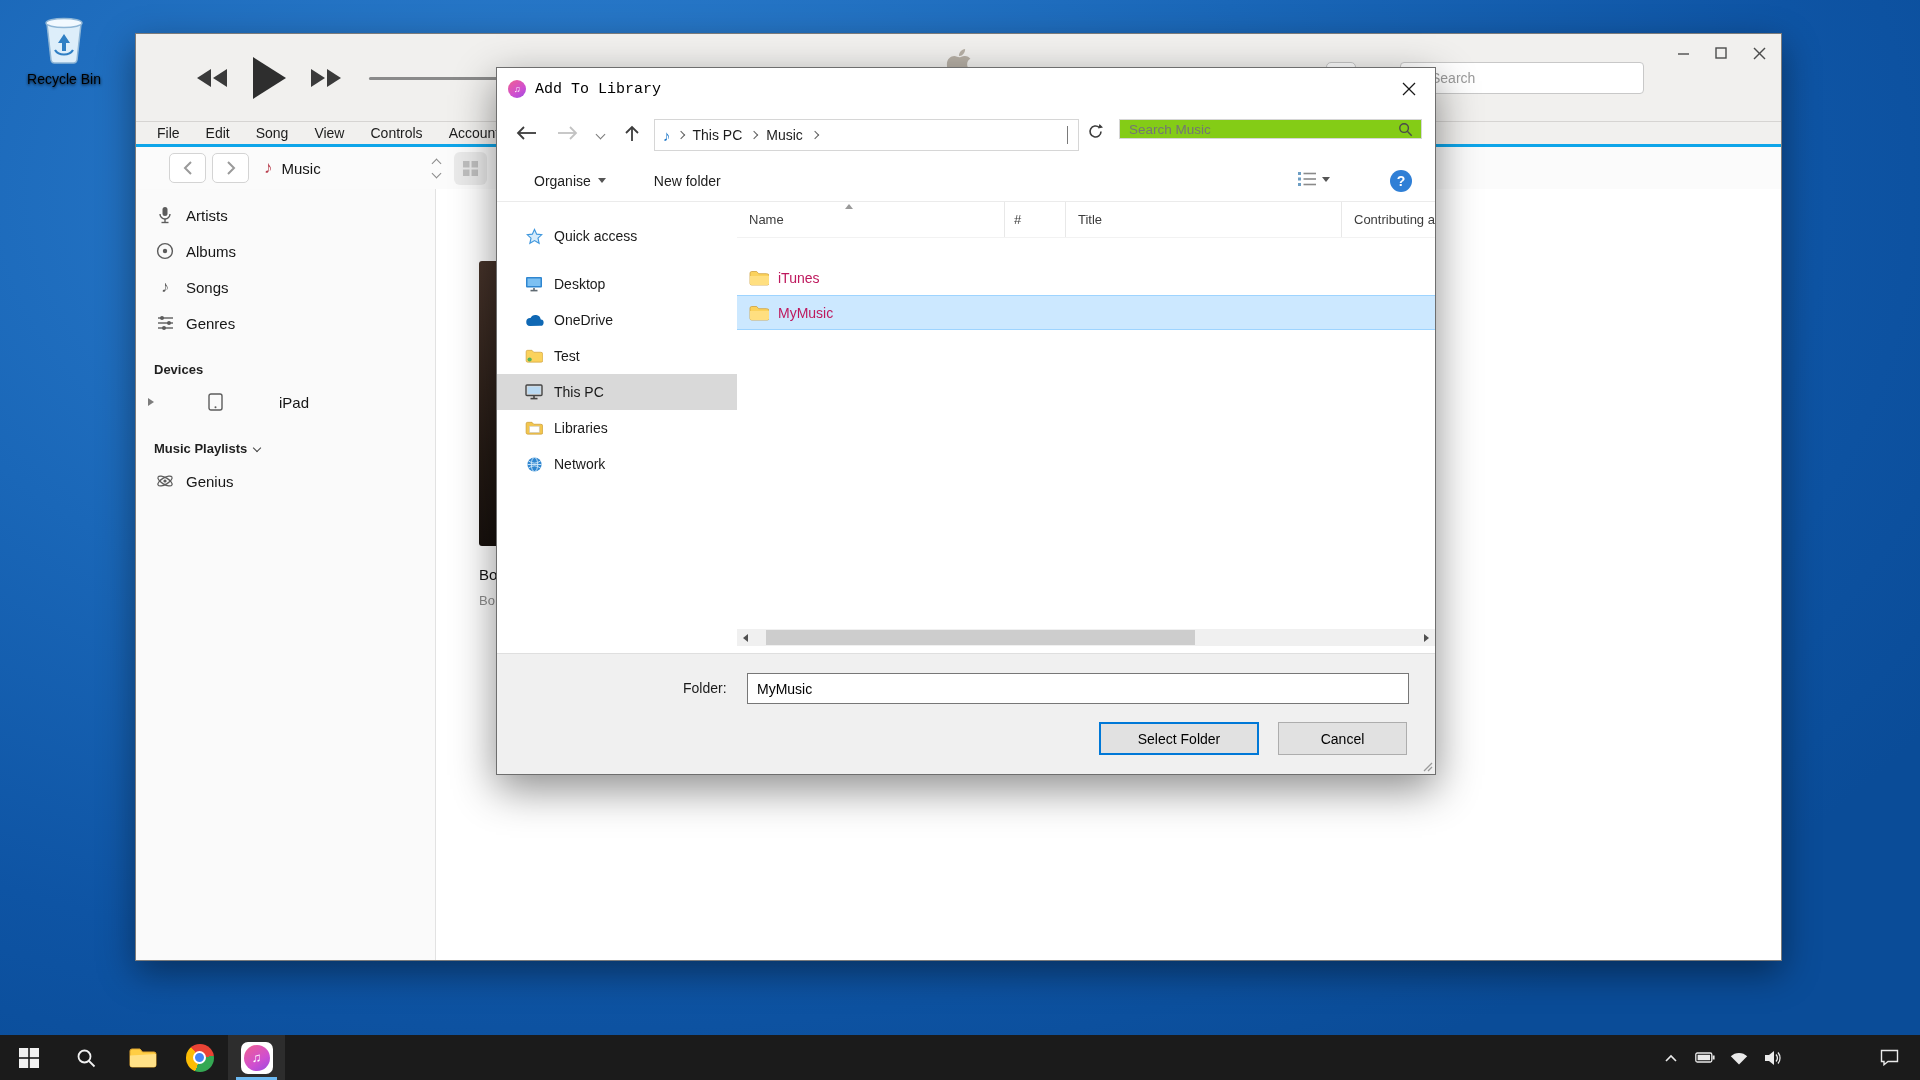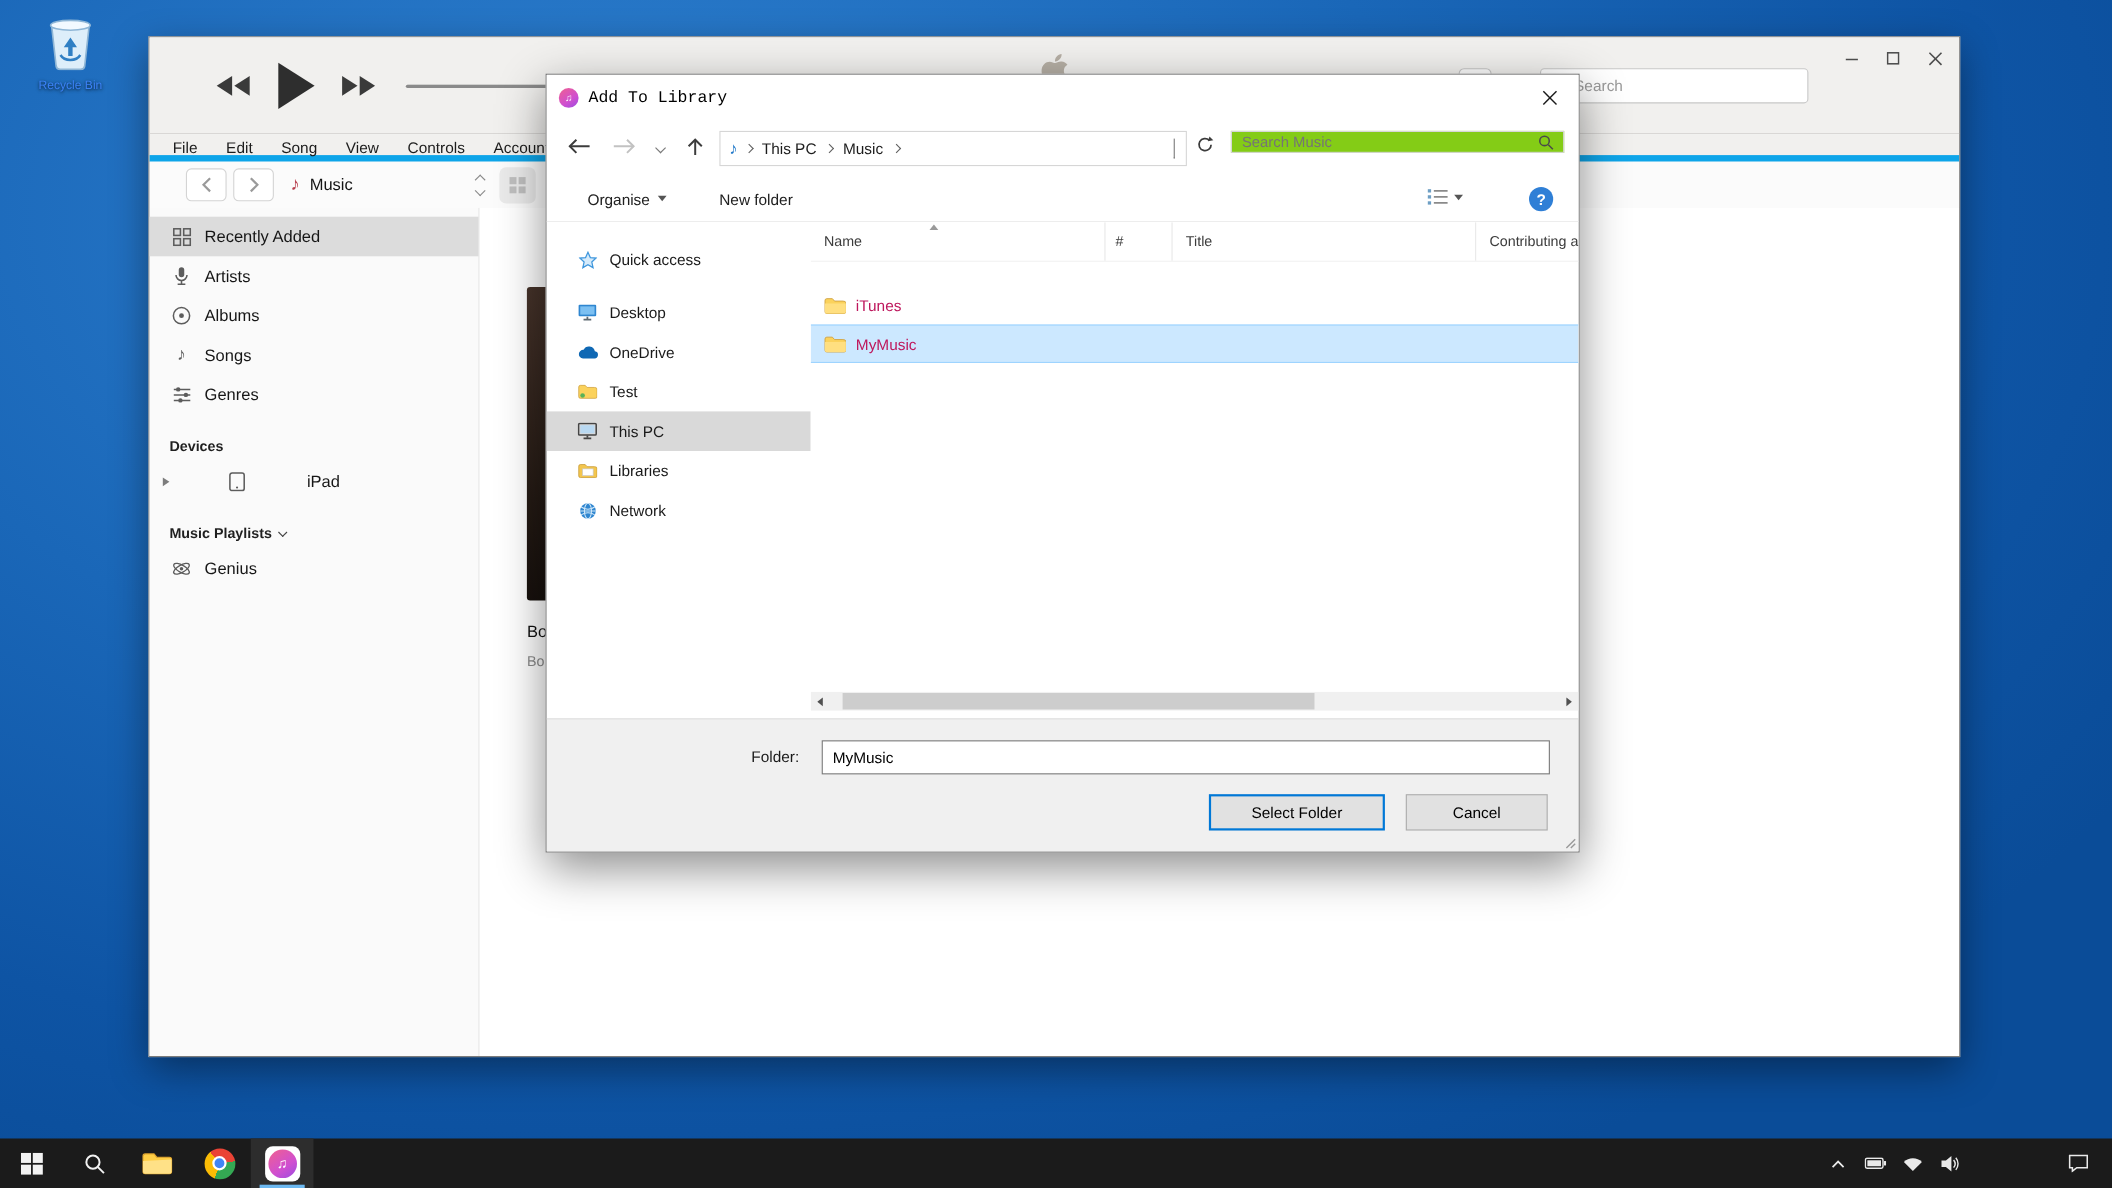--- a/index.html
+++ b/index.html
@@ -7,42 +7,42 @@
   body{
     position:relative;overflow:hidden;
     font-family:"Liberation Sans","DejaVu Sans",sans-serif;
     background:radial-gradient(1600px 1000px at 30% 18%, #2e80d0 0%, #1a67b8 45%, #0e54a4 78%, #0a4c98 100%);
   }
   svg{display:block;}
   input{font-family:inherit;outline:none;border:none;background:transparent;}
 
   
   .recycle-bin{position:absolute;left:22px;top:12px;width:84px;text-align:center;cursor:default;}
-  .rb-label{color:#3b82f6;font-size:11px;margin-top:3px;text-shadow:0 1px 3px rgba(0,0,0,.85);}
+  .rb-label{color:#000000;font-size:14px;margin-top:3px;text-shadow:0 1px 3px rgba(0,0,0,.85);}
 
   
   #itunes{position:absolute;left:135px;top:33px;width:1647px;height:928px;background:#fff;
           border:1px solid #7b7b7b;box-shadow:0 12px 34px rgba(0,0,0,.42);}
   .it-toolbar{position:absolute;left:0;top:0;right:0;height:88px;background:#f1f0ee;border-bottom:1px solid #d6d4d2;}
   .pb-btn{position:absolute;cursor:pointer;}
   .vol-track{position:absolute;left:233px;top:43px;width:269px;height:3px;background:#c9c9c9;border-radius:2px;}
   .vol-fill{position:absolute;left:0;top:0;height:3px;width:153px;background:#8a8a8a;border-radius:2px;}
   .vol-knob{position:absolute;left:380px;top:37px;width:14px;height:14px;border-radius:50%;
             background:#e9e9e9;border:1px solid #9a9a9a;box-shadow:0 1px 2px rgba(0,0,0,.25);cursor:pointer;}
   .apple{position:absolute;left:810px;top:13px;}
   .queue-btn{position:absolute;left:1190px;top:28px;width:30px;height:30px;border:1px solid #c6c6c6;border-radius:5px;
              background:#fdfdfd;display:flex;align-items:center;justify-content:center;cursor:pointer;}
   .it-search{position:absolute;left:1264px;top:28px;width:244px;height:32px;background:#fff;border:1px solid #c8c8c8;
              border-radius:4px;display:flex;align-items:center;padding-left:8px;}
   .it-search input{font-size:14px;color:#333;width:190px;margin-left:7px;}
   .it-search input::placeholder{color:#9a9a9a;}
   .winctl{position:absolute;top:6px;width:30px;height:26px;display:flex;align-items:center;justify-content:center;cursor:pointer;}
 
-  .it-menubar{position:absolute;left:0;top:88px;right:0;height:25px;background:#f1f0ee;border-bottom:6px solid #0ea5e9;
-              display:flex;padding-left:8px;}
+  .it-menubar{position:absolute;left:0;top:88px;right:0;height:25px;background:#f1f0ee;border-bottom:3px solid #0ea5e9;
+              display:flex;padding-left:8px;align-items:center;}
   .menu-item{font-size:14px;color:#1c1c1c;line-height:25px;padding:0 13px;cursor:pointer;}
 
   .it-navrow{position:absolute;left:0;top:113px;right:0;height:42px;background:#fbfbfb;}
   .hist-btn{position:absolute;top:6px;width:37px;height:30px;border:1px solid #d4d4d4;border-radius:5px;background:#fff;
             display:flex;align-items:center;justify-content:center;cursor:pointer;}
   .media-sel{position:absolute;left:128px;top:6px;height:30px;width:176px;display:flex;align-items:center;cursor:pointer;}
   .media-note{color:#b8404f;font-size:17px;}
   .media-label{font-size:15px;color:#141414;margin-left:9px;}
   .media-chevrons{margin-left:auto;display:flex;flex-direction:column;gap:3px;align-items:center;}
   .chev{width:7px;height:7px;border-right:1.6px solid #8a8a8a;border-bottom:1.6px solid #8a8a8a;}
@@ -266,33 +266,20 @@
             <rect x="8.5" y="0" width="6.5" height="6.5"></rect>
             <rect x="0" y="8.5" width="6.5" height="6.5"></rect>
             <rect x="8.5" y="8.5" width="6.5" height="6.5"></rect>
           </g>
         </svg>
     </div>
   </div>
 
   <div class="it-sidebar">
 
-    <div class="side-item selected">
-      <span class="si-icon">
-        <svg width="17" height="17" viewBox="0 0 17 17">
-            <g fill="none" stroke="#5c5c5c" stroke-width="1.4">
-              <rect x="1" y="1" width="6" height="6"></rect>
-              <rect x="10" y="1" width="6" height="6"></rect>
-              <rect x="1" y="10" width="6" height="6"></rect>
-              <rect x="10" y="10" width="6" height="6"></rect>
-            </g>
-          </svg>
-      </span>
-      <span class="si-label">Recently Added</span>
-    </div>
     <div class="side-item">
       <span class="si-icon">
         <svg width="16" height="18" viewBox="0 0 16 18">
             <rect x="5.5" y="1" width="5" height="9" rx="2.5" fill="#5c5c5c"></rect>
             <path d="M3 8 a5 5 0 0 0 10 0" fill="none" stroke="#5c5c5c" stroke-width="1.4"></path>
             <line x1="8" y1="13" x2="8" y2="16.5" stroke="#5c5c5c" stroke-width="1.4"></line>
             <line x1="4.5" y1="16.5" x2="11.5" y2="16.5" stroke="#5c5c5c" stroke-width="1.4"></line>
           </svg>
       </span>
       <span class="si-label">Artists</span>

